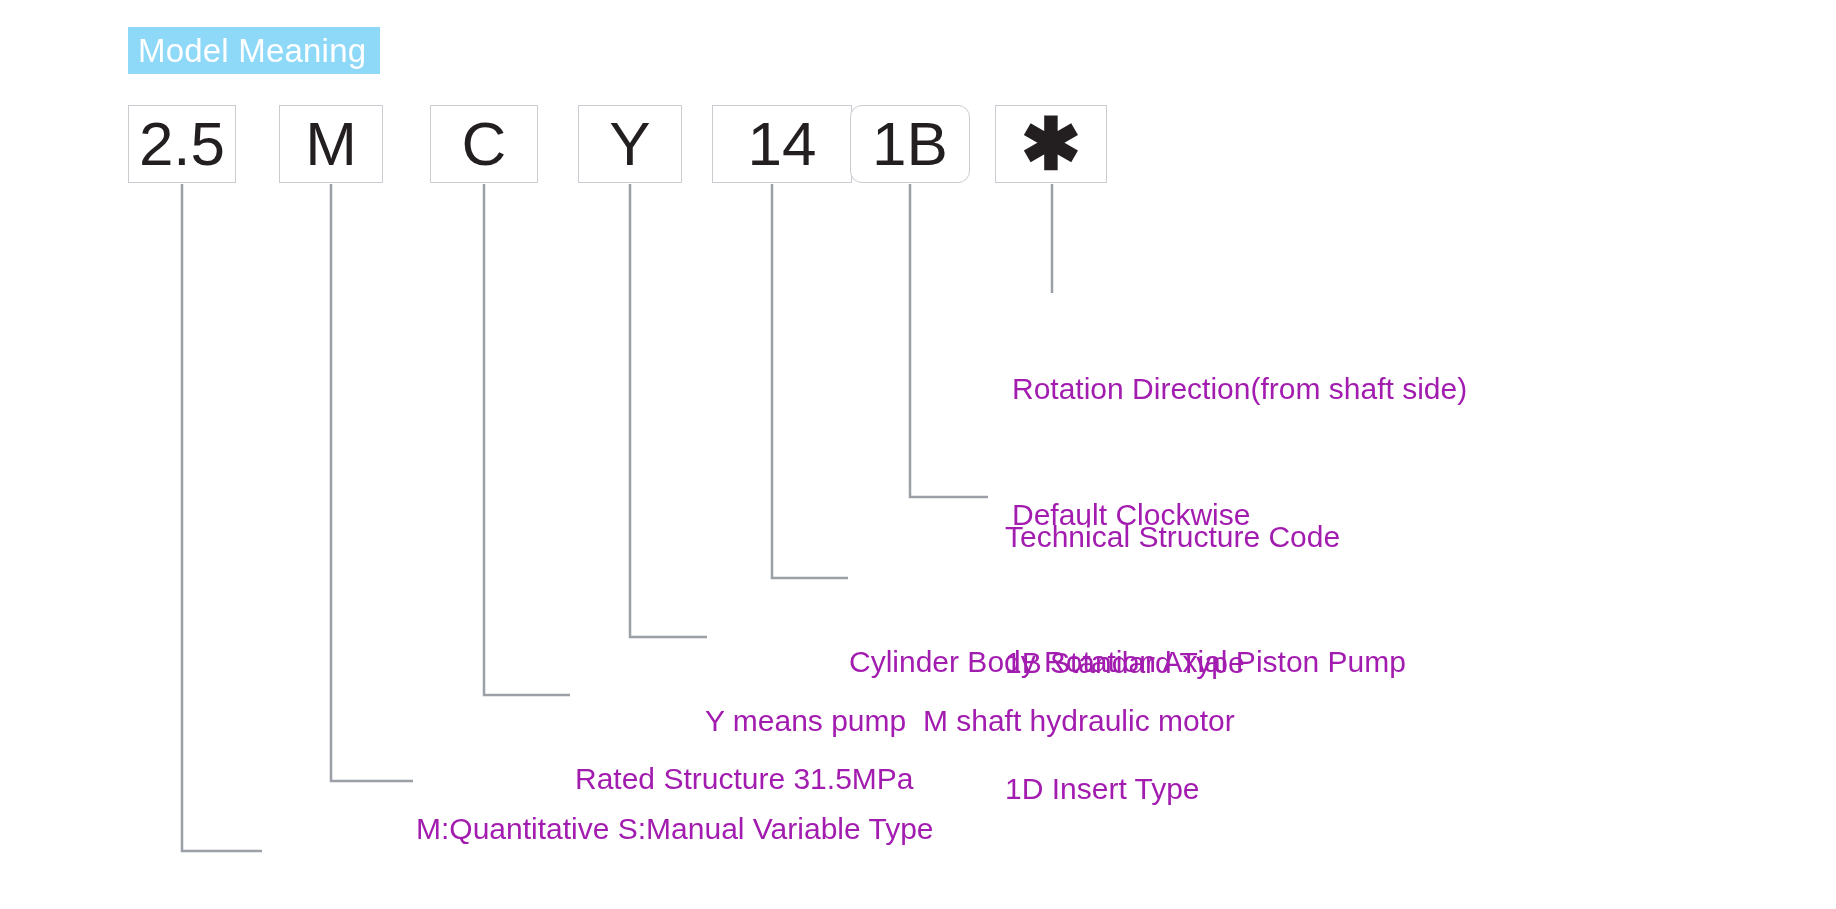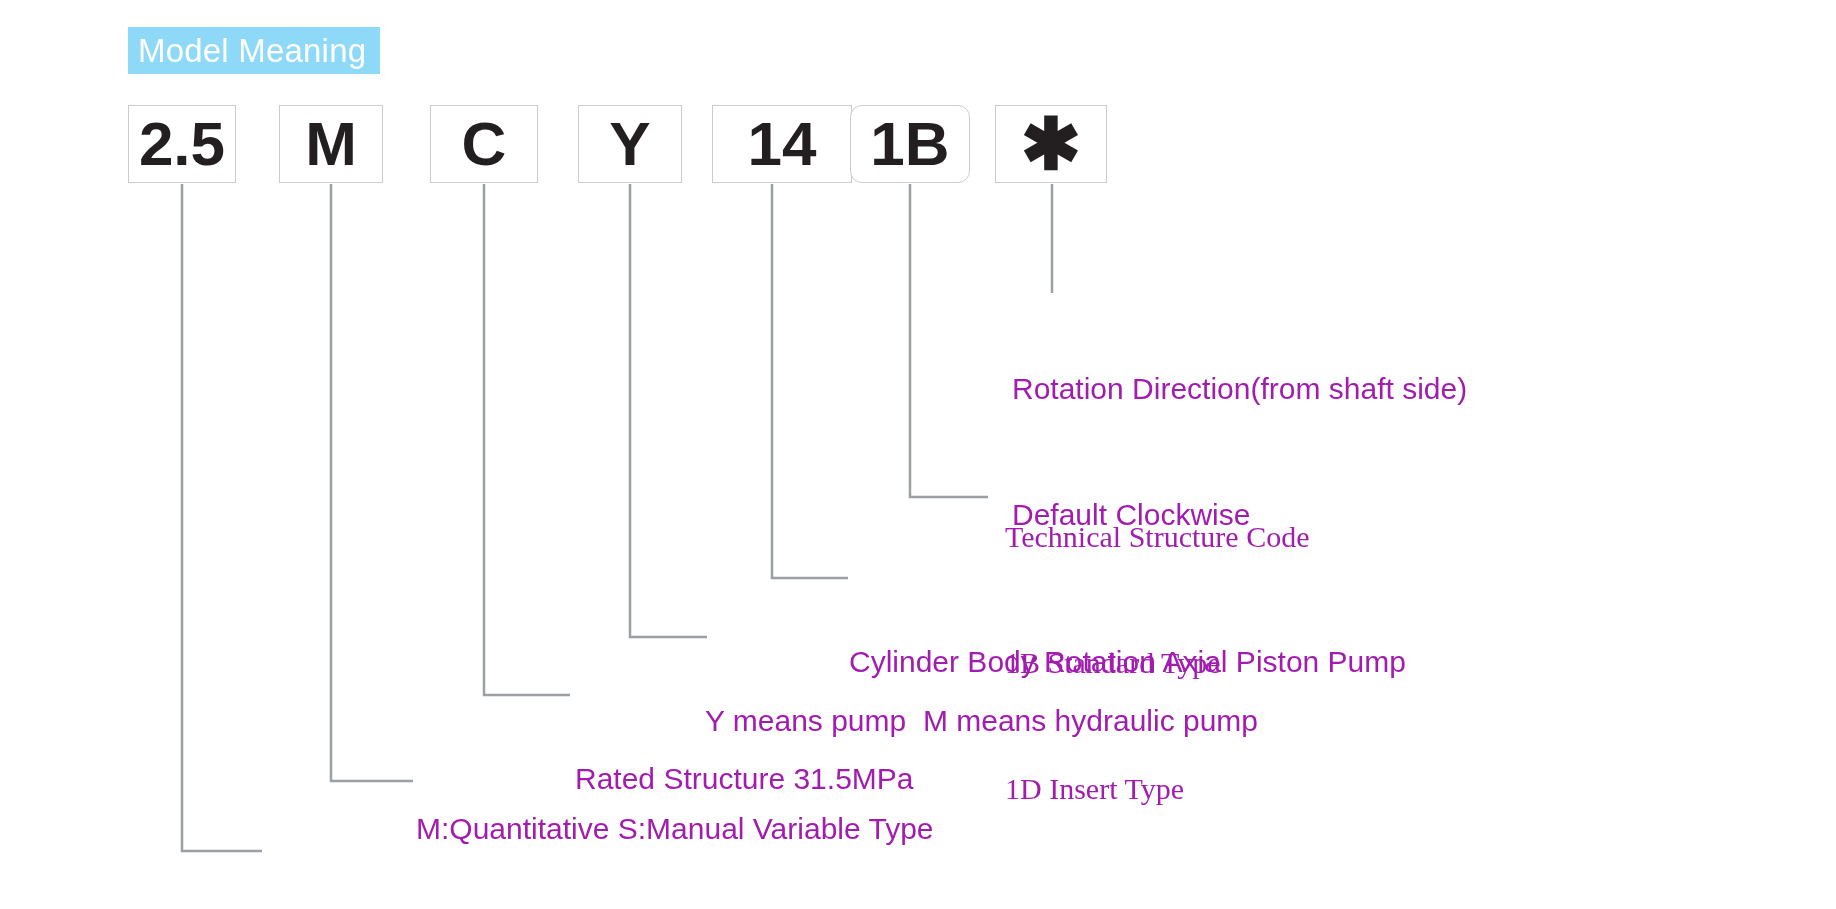--- a/index.html
+++ b/index.html
@@ -44,21 +44,20 @@
     border: 1.5px solid #c9ccd1;
     background: #ffffff;
     box-sizing: border-box;
     display: flex;
     align-items: center;
     justify-content: center;
     color: #231f20;
     font-size: 62px;
     line-height: 1;
     font-family: "Liberation Sans", sans-serif;
-    font-weight: bold;
   }
   .code-box.asterisk {
     font-size: 72px;
     font-weight: 700;
   }
 
   
   #leaders {
     position: absolute;
     left: 0;
@@ -120,32 +119,32 @@
 
   <div class="code-box" style="left:850px;  width:120px;border-radius:12px;">1B</div>
 
   <div class="code-box asterisk" style="left:995px; width:112px;">✱</div>
 
   <div class="annot" style="left:1012px; top:284px;">
     <span class="line">Rotation Direction(from shaft side)</span>
     <span class="line">Default Clockwise</span>
   </div>
 
-  <div class="annot" style="left:1005px; top:432px;font-family:Liberation Serif, serif;">
+  <div class="annot" style="left:1005px; top:432px;">
     <span class="line">Technical Structure Code</span>
     <span class="line">1B Standard Type</span>
     <span class="line">1D Insert Type</span>
   </div>
 
   <div class="annot" style="left:849px; top:557px;">
     <span class="line">Cylinder Body Rotation Axial Piston Pump</span>
   </div>
 
   <div class="annot" style="left:705px; top:616px;">
-    <span class="line">Y means pump  M means hydraulic pump</span>
+    <span class="line">Y means pump  M shaft hydraulic motor</span>
   </div>
 
   <div class="annot" style="left:575px; top:674px;">
     <span class="line">Rated Structure 31.5MPa</span>
   </div>
 
   <div class="annot" style="left:416px; top:724px;">
     <span class="line">M:Quantitative S:Manual Variable Type</span>
     
   </div>

